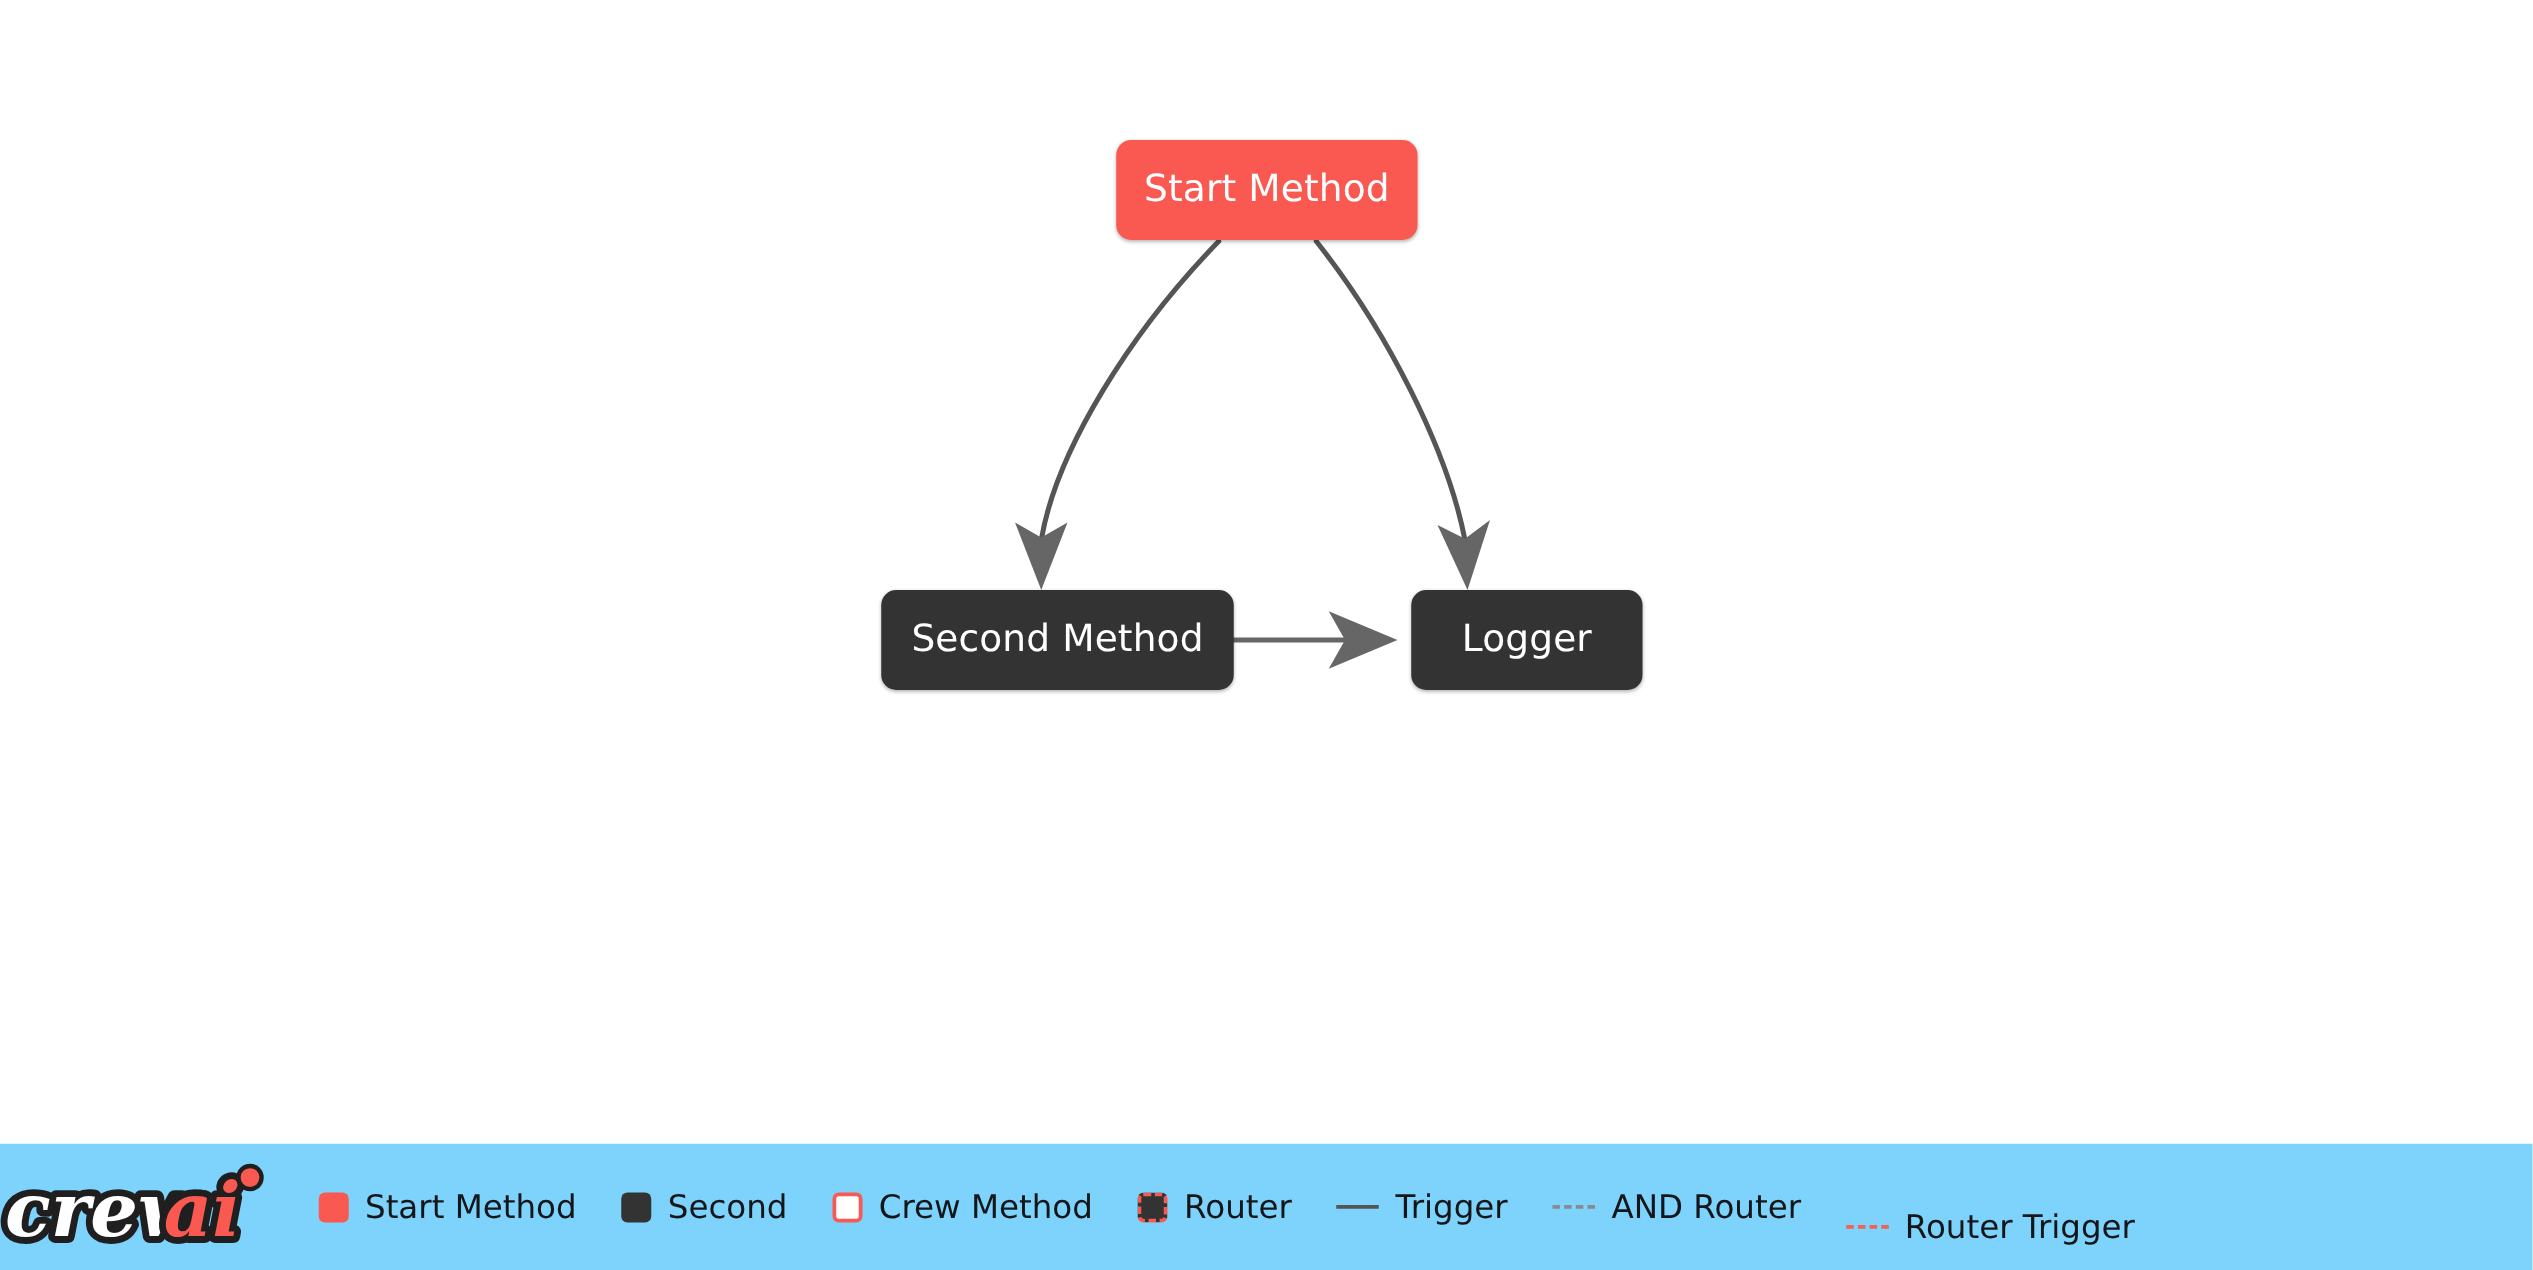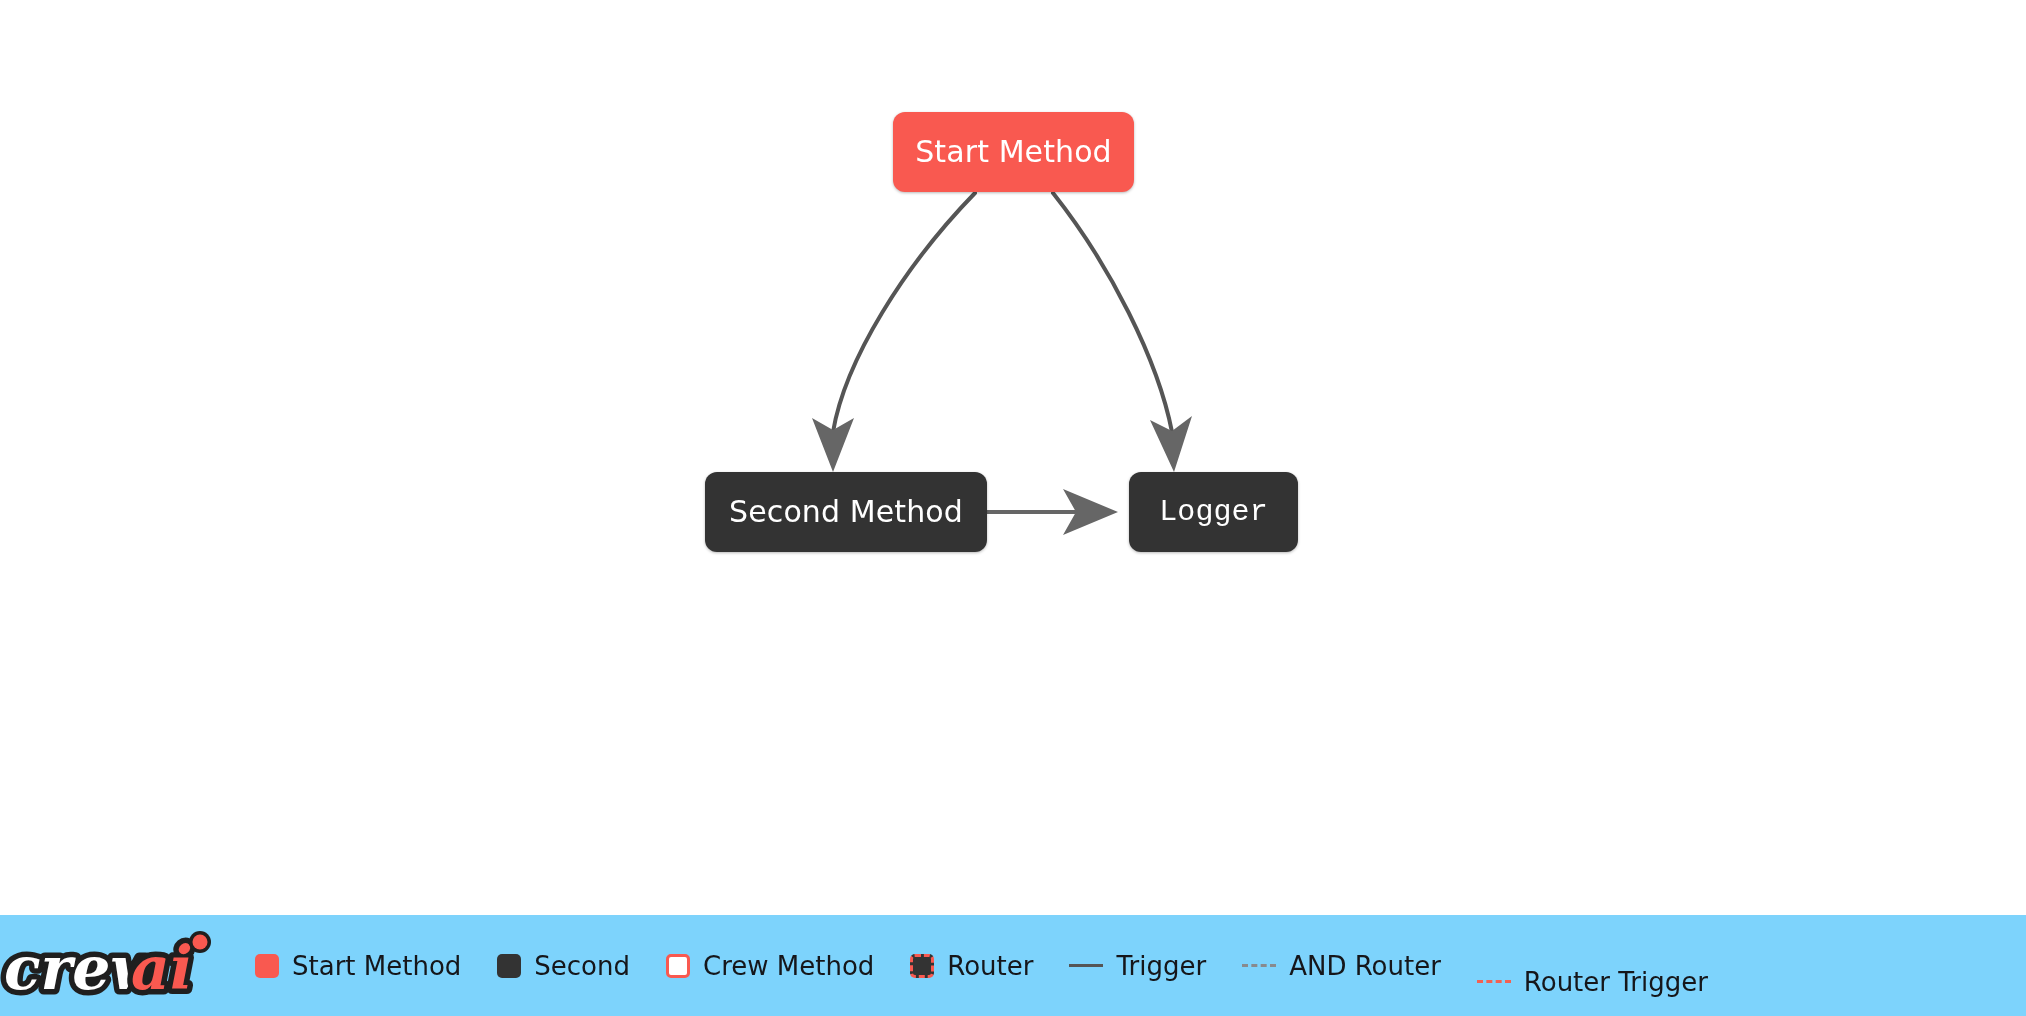--- a/index.html
+++ b/index.html
@@ -151,21 +151,21 @@
   </svg>
 
   <div class="node node-start" style="left:893px; top:112px; width:241px; height:80px;">
     <span class="node-label">Start Method</span>
   </div>
 
   <div class="node node-method" style="left:695px; top:472px; width:282px; height:80px;">
     <span class="node-label">Second Method</span>
   </div>
 
-  <div class="node node-method" style="left:1119px; top:472px; width:169px; height:80px;font-family:Liberation Mono, monospace;">
+  <div class="node node-method" style="left:1119px; top:472px; width:185px; height:80px;">
     <span class="node-label">Logger</span>
   </div>
 
 </div>
 
 <div id="legend-bar">
 
   <svg id="crewai-logo" viewBox="0 0 222 78">
     <g font-family="'DejaVu Serif', 'Liberation Serif', serif" font-size="60" font-style="italic" font-weight="bold">
       <text x="4" y="62" fill="none" stroke="#1f1f1f" stroke-width="11" stroke-linejoin="round">crew</text>

